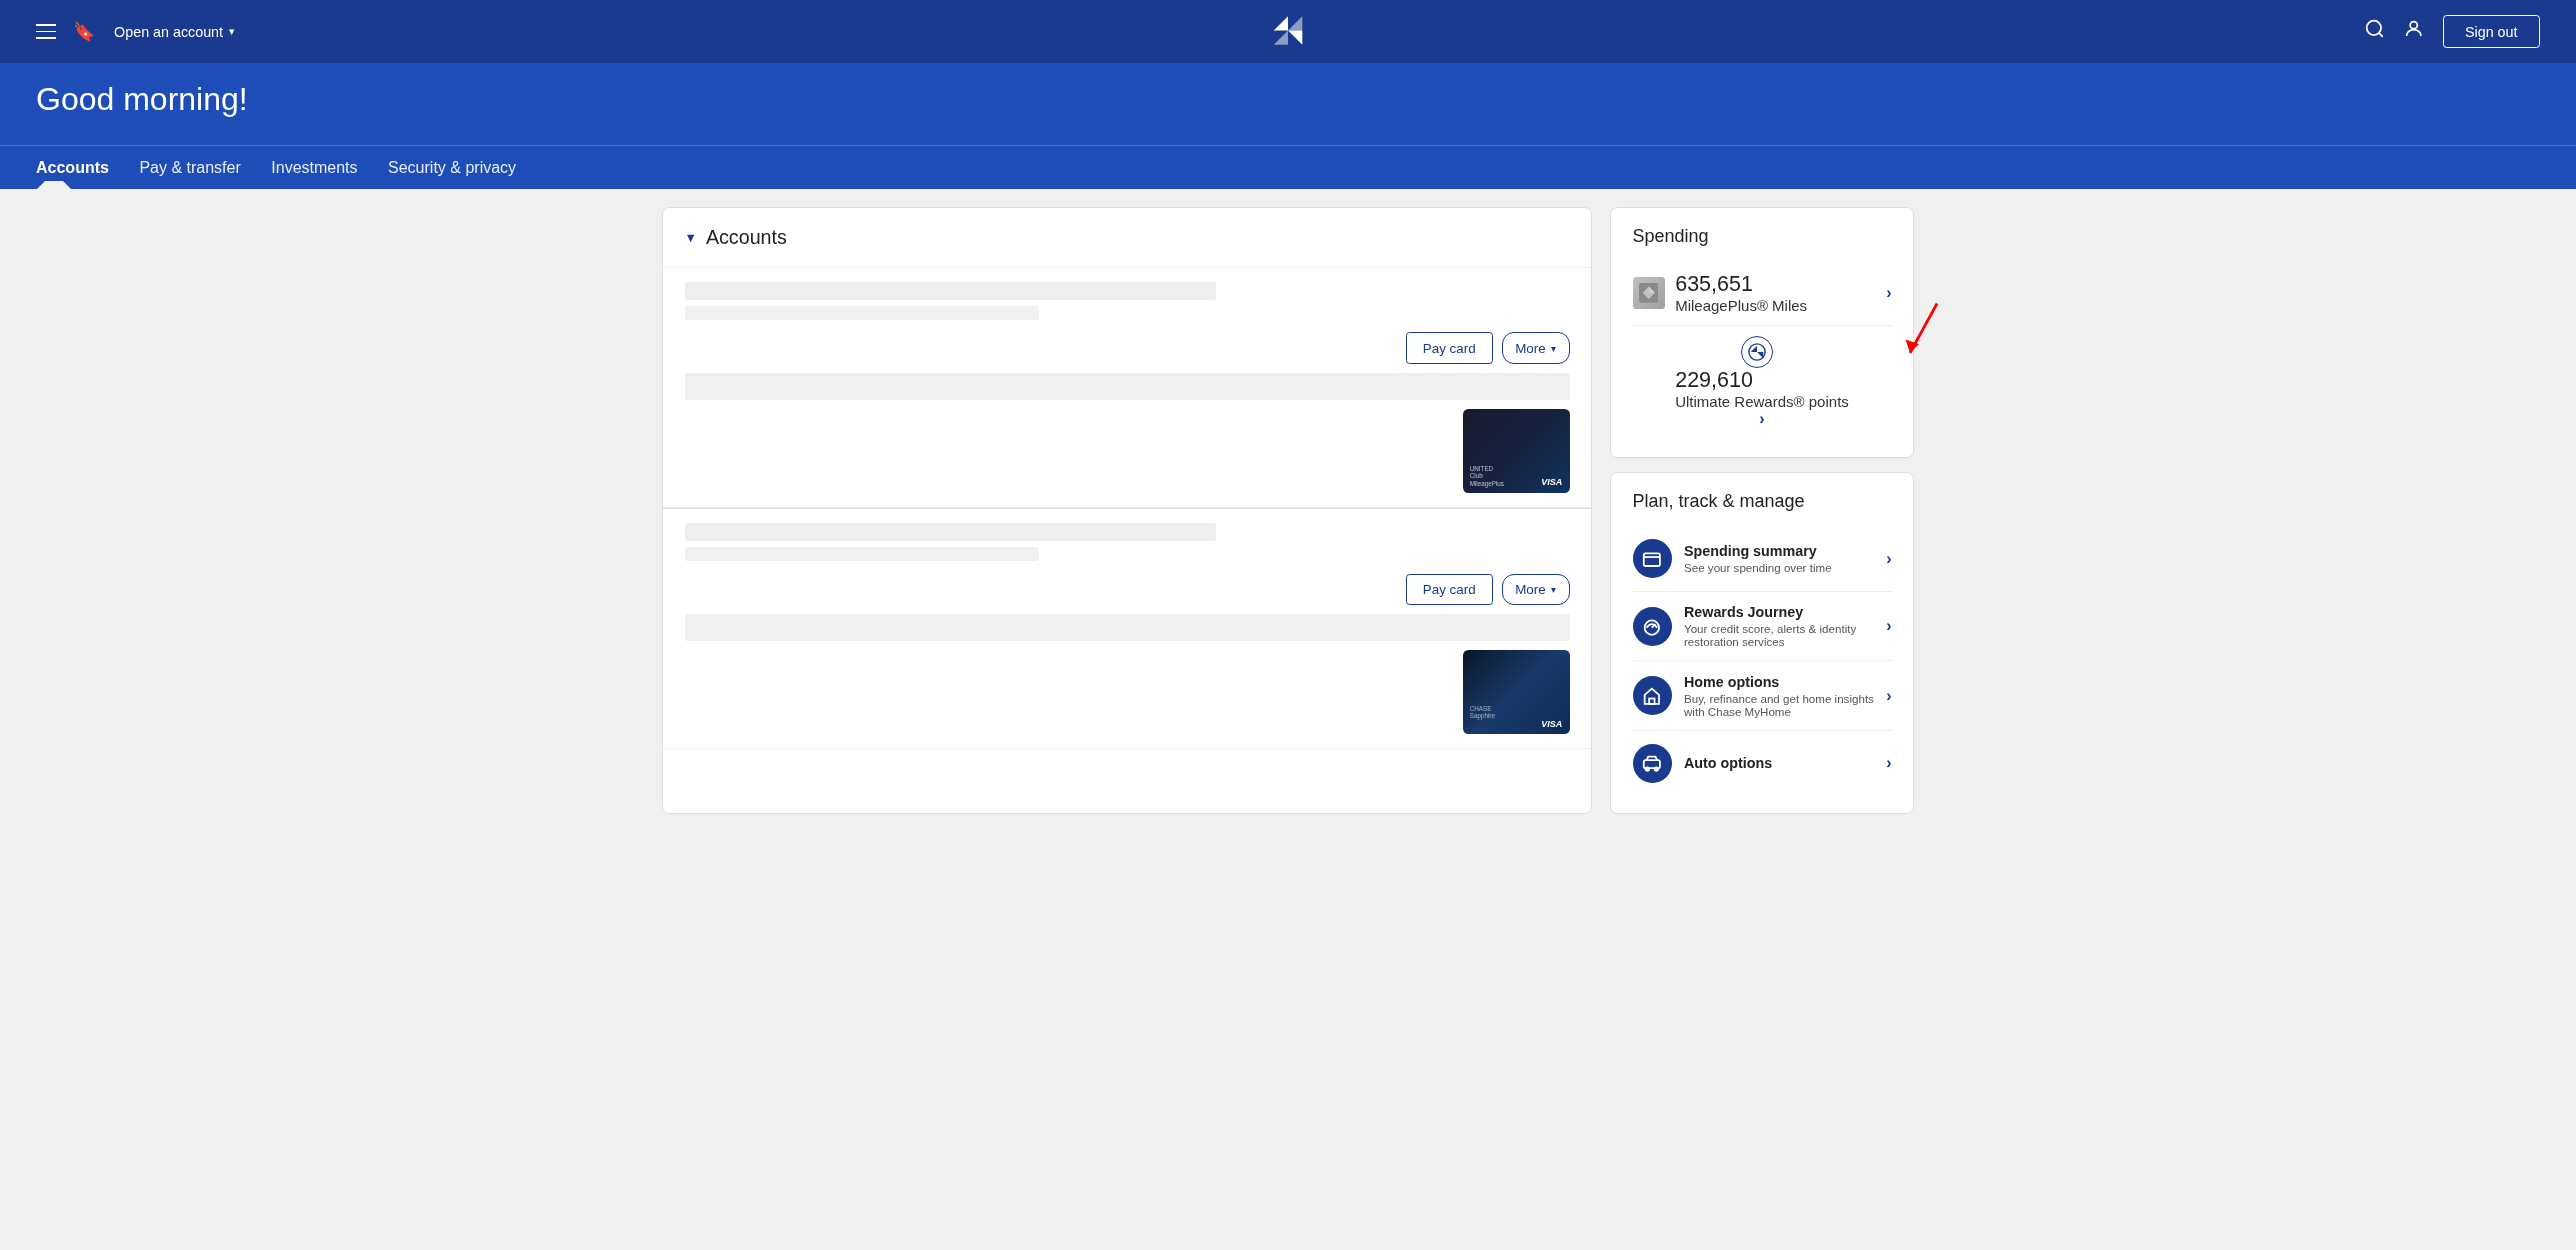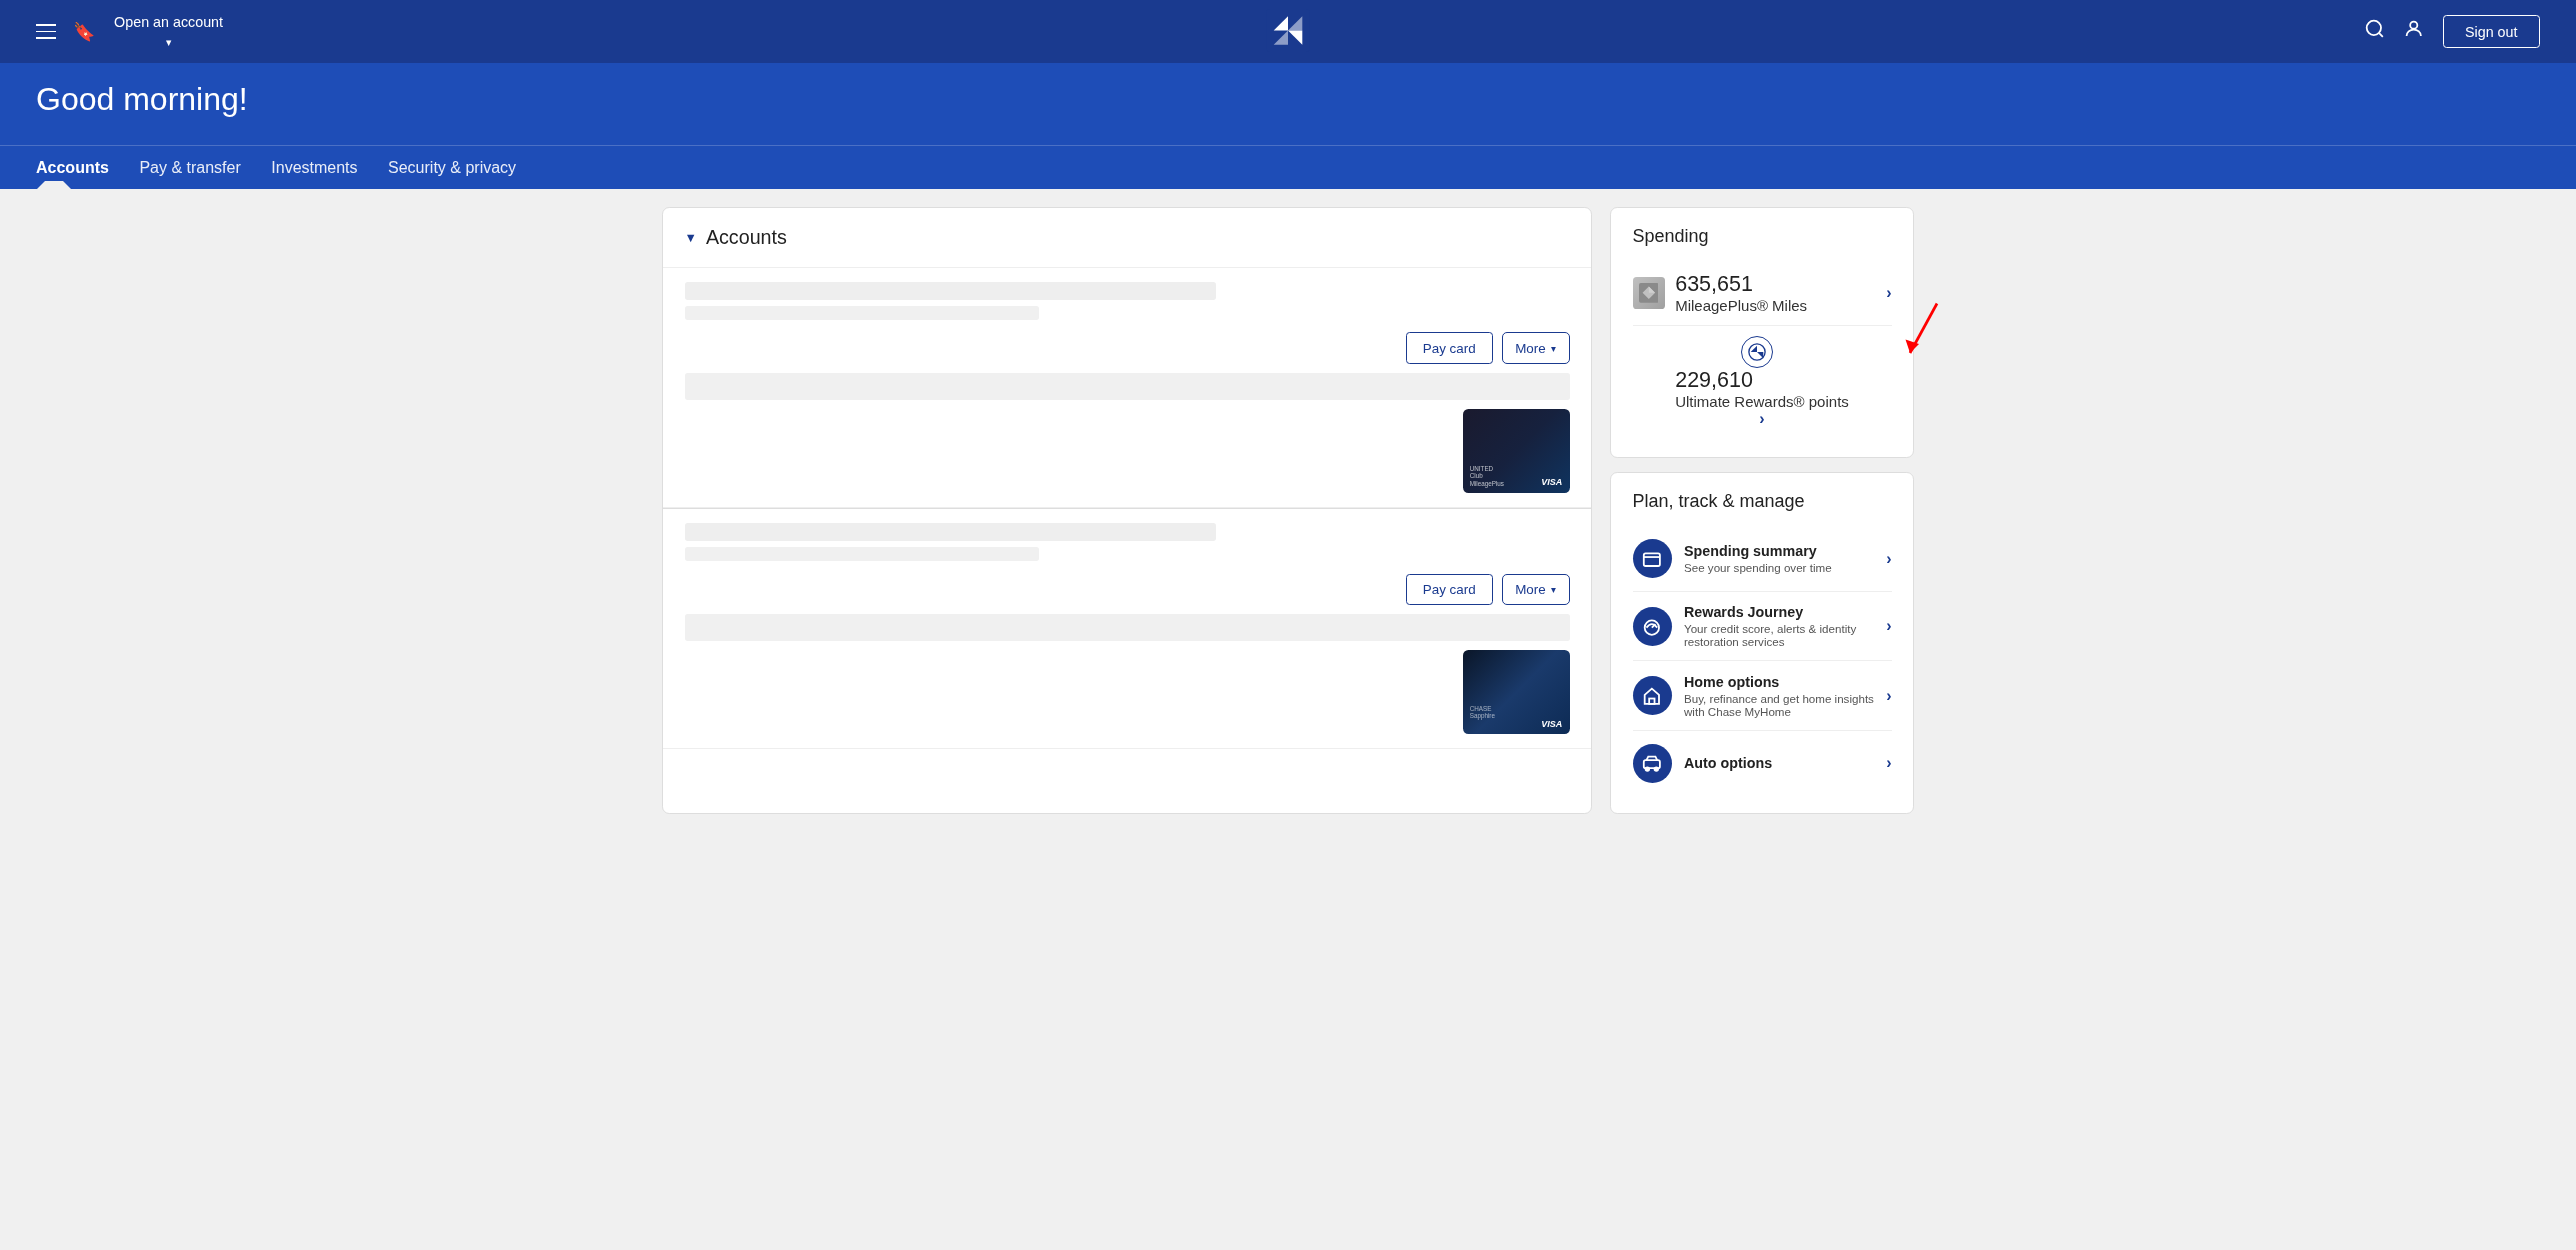--- a/index.html
+++ b/index.html
@@ -38,21 +38,20 @@
     }
     .open-account-btn {
       color: white;
       background: none;
       border: none;
       font-size: 14.3px;
       cursor: pointer;
       display: flex;
       align-items: center;
       gap: 6px;
-      flex-direction: column;
     }
     .open-account-btn .chevron {
       font-size: 10.7px;
     }
     .header-center {
       position: absolute;
       left: 50%;
       transform: translateX(-50%);
     }
     .chase-logo {
@@ -225,21 +224,21 @@
       padding: 7.2px 16px;
       border-radius: 3.6px;
       font-size: 13.4px;
       cursor: pointer;
     }
     .more-btn {
       background: white;
       border: 0.9px solid #1a3a8f;
       color: #1a3a8f;
       padding: 7.2px 12.5px;
-      border-radius: 5px;
+      border-radius: 12px;
       font-size: 13.4px;
       cursor: pointer;
       display: flex;
       align-items: center;
       gap: 5.4px;
     }
     .more-chevron {
       font-size: 9.8px;
     }
 

